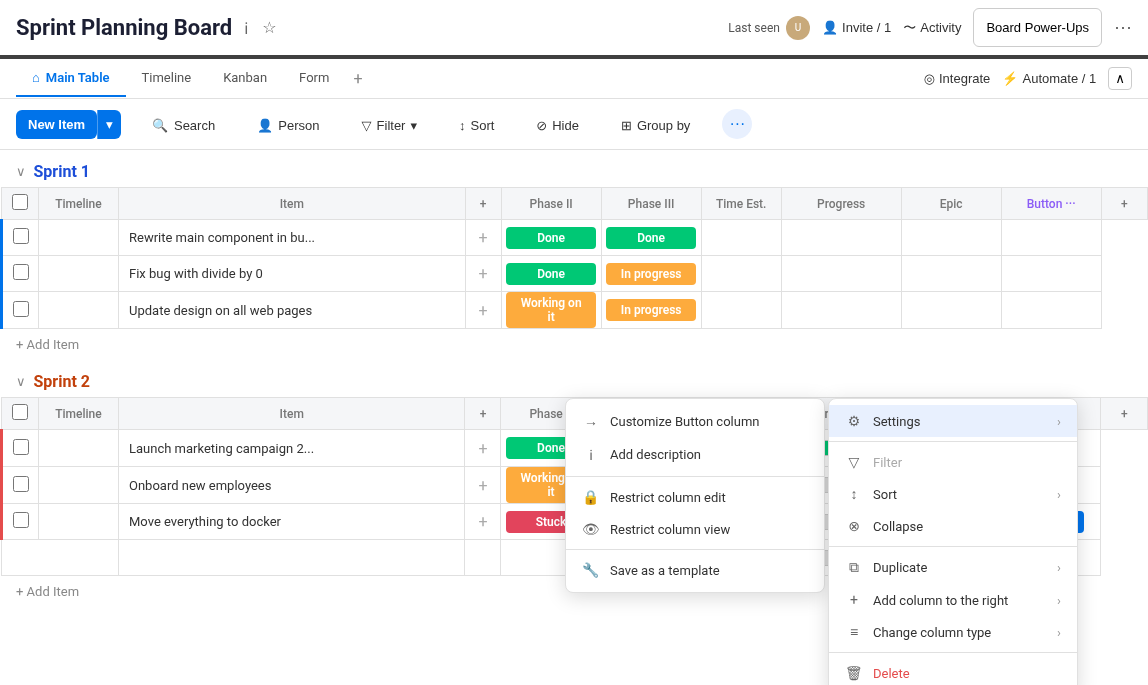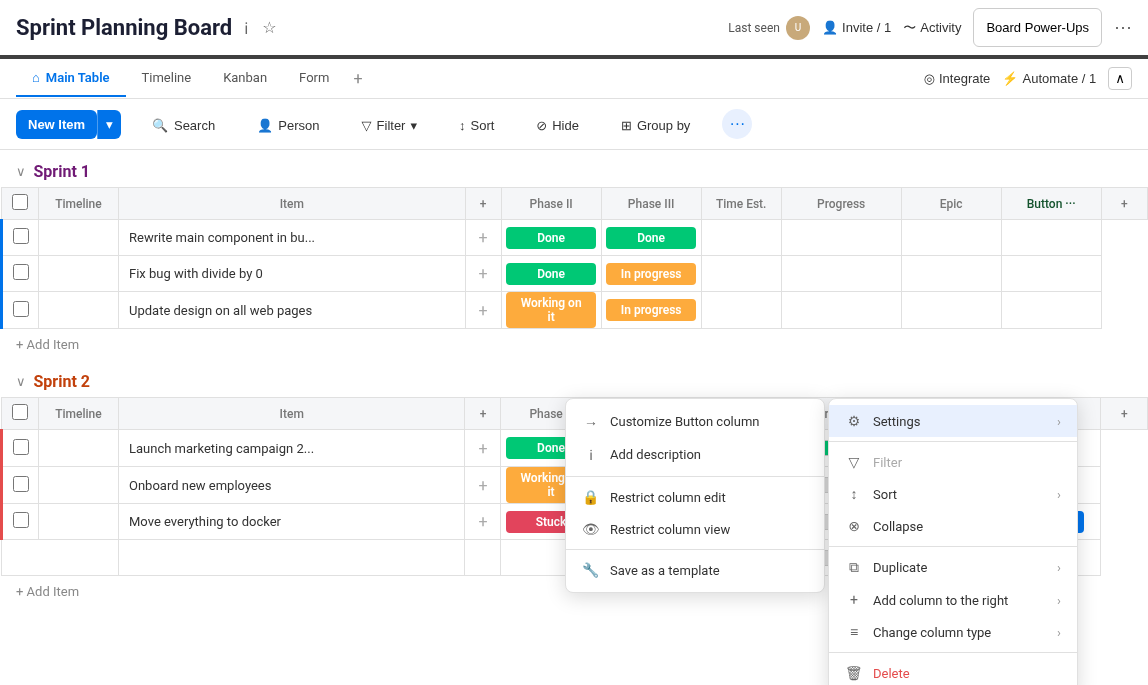--- a/index.html
+++ b/index.html
@@ -36,21 +36,21 @@
     .toolbar-dots { background: #e8f0fe; color: #0073ea; border: none; border-radius: 50%; width: 30px; height: 30px; cursor: pointer; font-size: 16px; display: flex; align-items: center; justify-content: center; }
 
     
     .main-content { overflow-y: auto; height: calc(685px - 130px); position: relative; }
 
     
     .sprint-section { margin-bottom: 0; }
     .sprint-header { display: flex; align-items: center; gap: 8px; padding: 12px 16px 6px; }
     .sprint-toggle { cursor: pointer; color: #888; }
     .sprint-title { font-size: 16px; font-weight: 700; color: #c2410c; cursor: pointer; }
-    .sprint-title.blue { color: #701a75; }
+    .sprint-title.blue { color: #1d4ed8; }
 
     
     .table-wrap { position: relative; overflow-x: hidden; }
     .table { width: 100%; border-collapse: collapse; }
     .table th { background: #f5f6f8; font-size: 12px; color: #777; font-weight: 500; padding: 6px 10px; border: 1px solid #e0e0e0; text-align: center; white-space: nowrap; }
     .table td { border: 1px solid #e0e0e0; padding: 0; height: 36px; }
     .table td.check-cell { width: 36px; text-align: center; }
     .table td.item-cell { min-width: 180px; padding: 0 10px; font-size: 13px; }
     .table td.tag-cell { text-align: center; width: 100px; }
     .table td.est-cell { text-align: center; width: 80px; font-size: 13px; color: #333; }
@@ -228,21 +228,21 @@
           <tr>
             <th class="th-check"><input type="checkbox" class="checkbox" style=""></th>
             <th>Timeline</th>
             <th>Item</th>
             <th class="plus-cell">+</th>
             <th>Phase II</th>
             <th>Phase III</th>
             <th>Time Est.</th>
             <th>Progress</th>
             <th>Epic</th>
-            <th style="color:#14532d;">Button ···</th>
+            <th style="color:#8b5cf6;">Button ···</th>
             <th>+</th>
           </tr>
         </thead>
         <tbody>
           <tr class="sprint1-border">
             <td class="check-cell"><input type="checkbox" class="checkbox" style=""></td>
             <td class="est-cell"></td>
             <td class="item-cell">Rewrite main component in bu...</td>
             <td class="plus-cell">+</td>
             <td class="tag-cell"><span class="tag done">Done</span></td>

